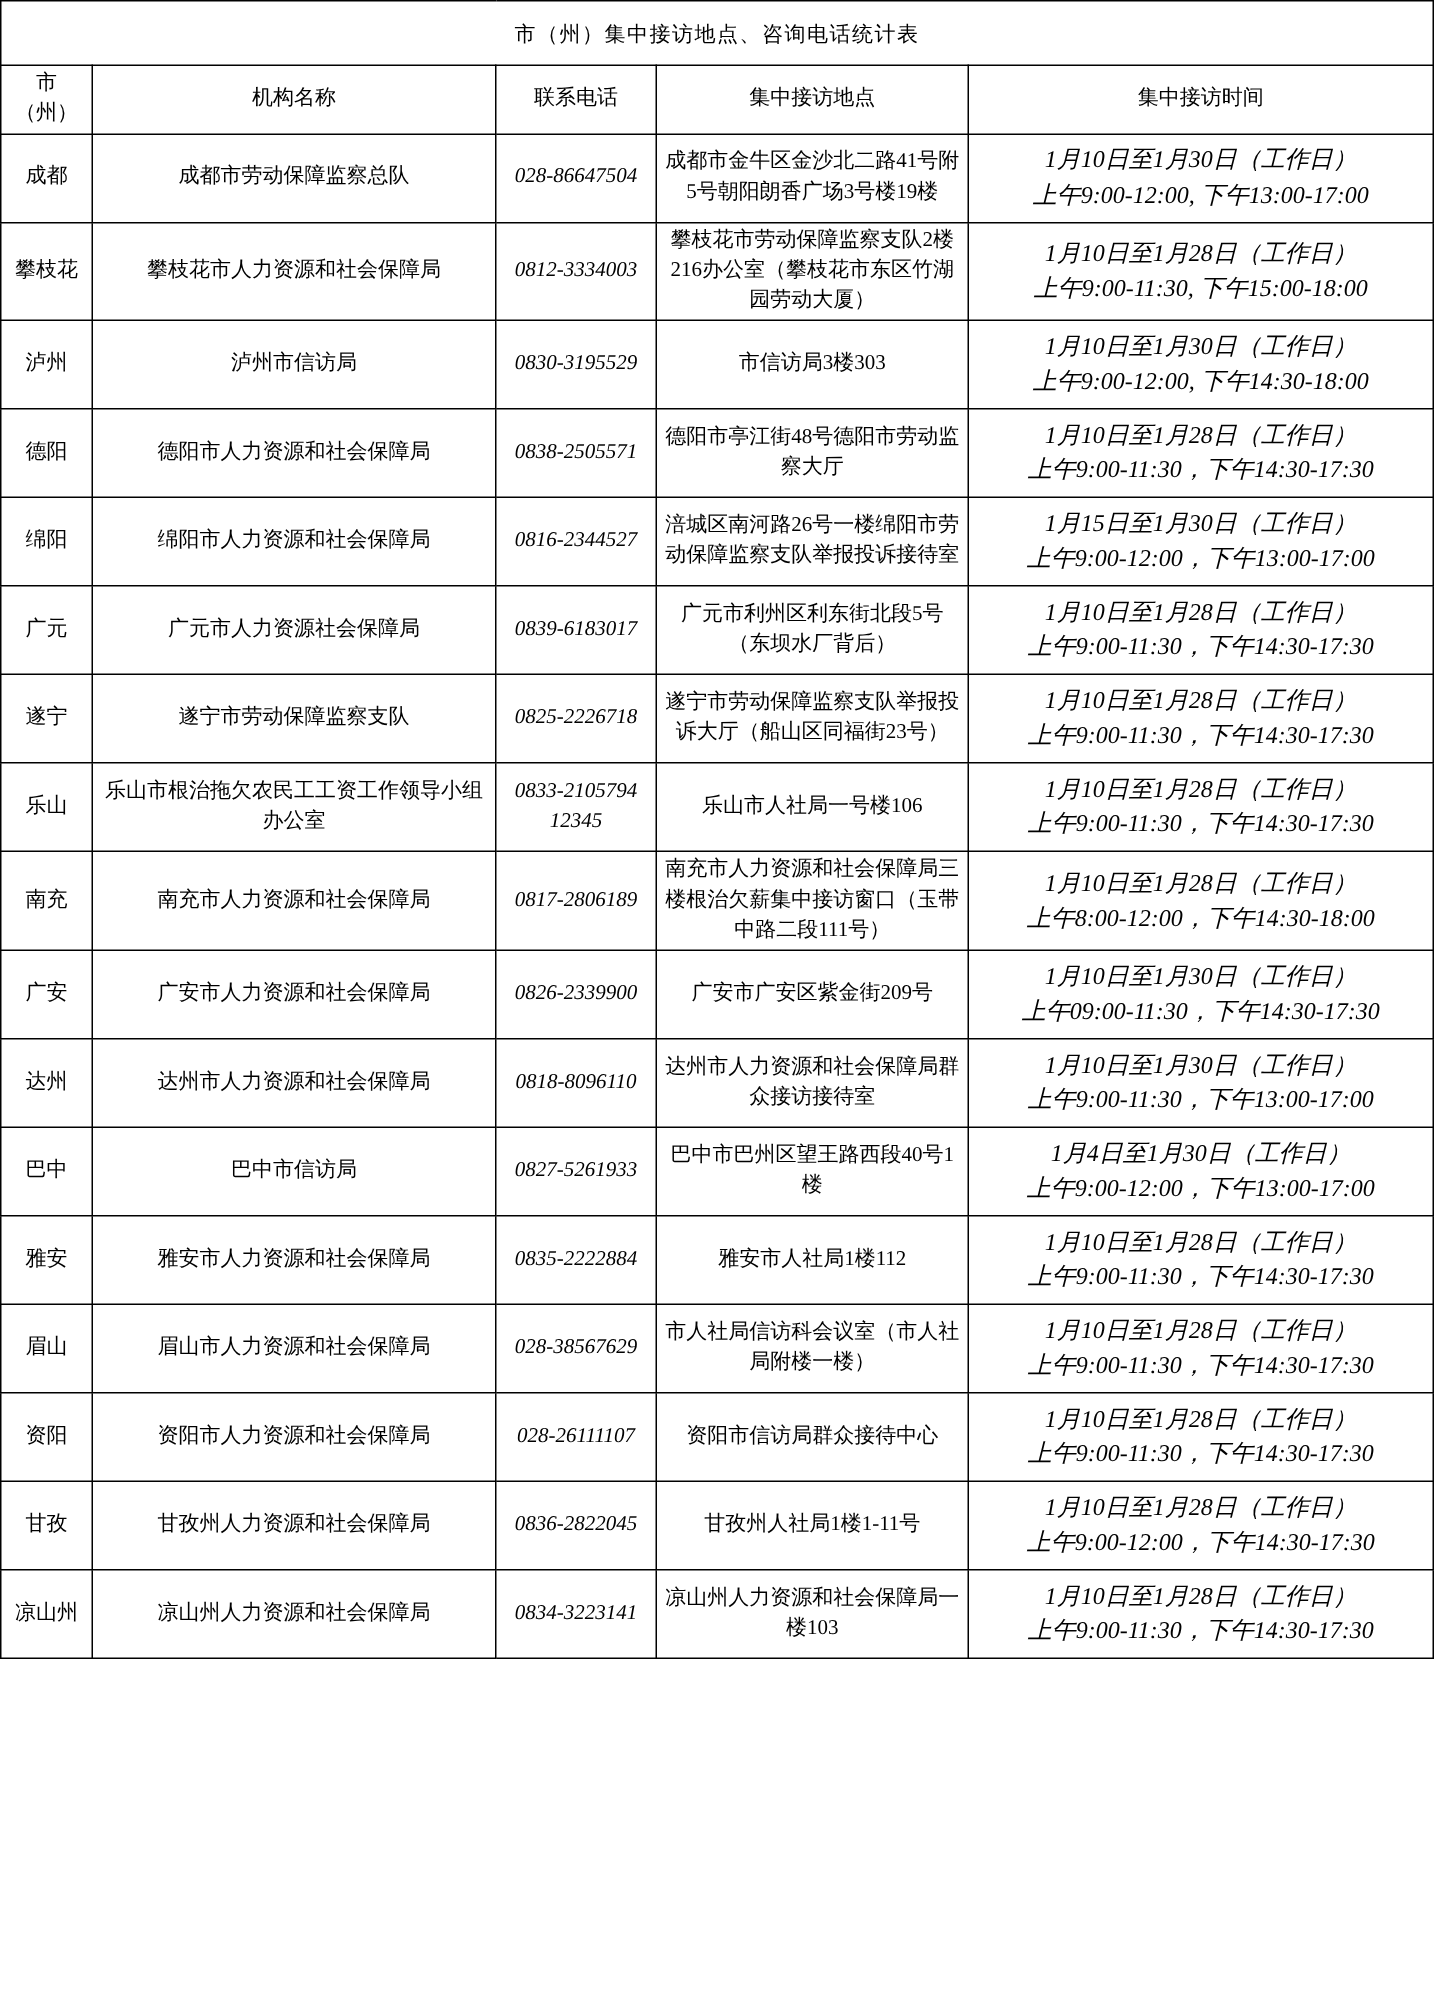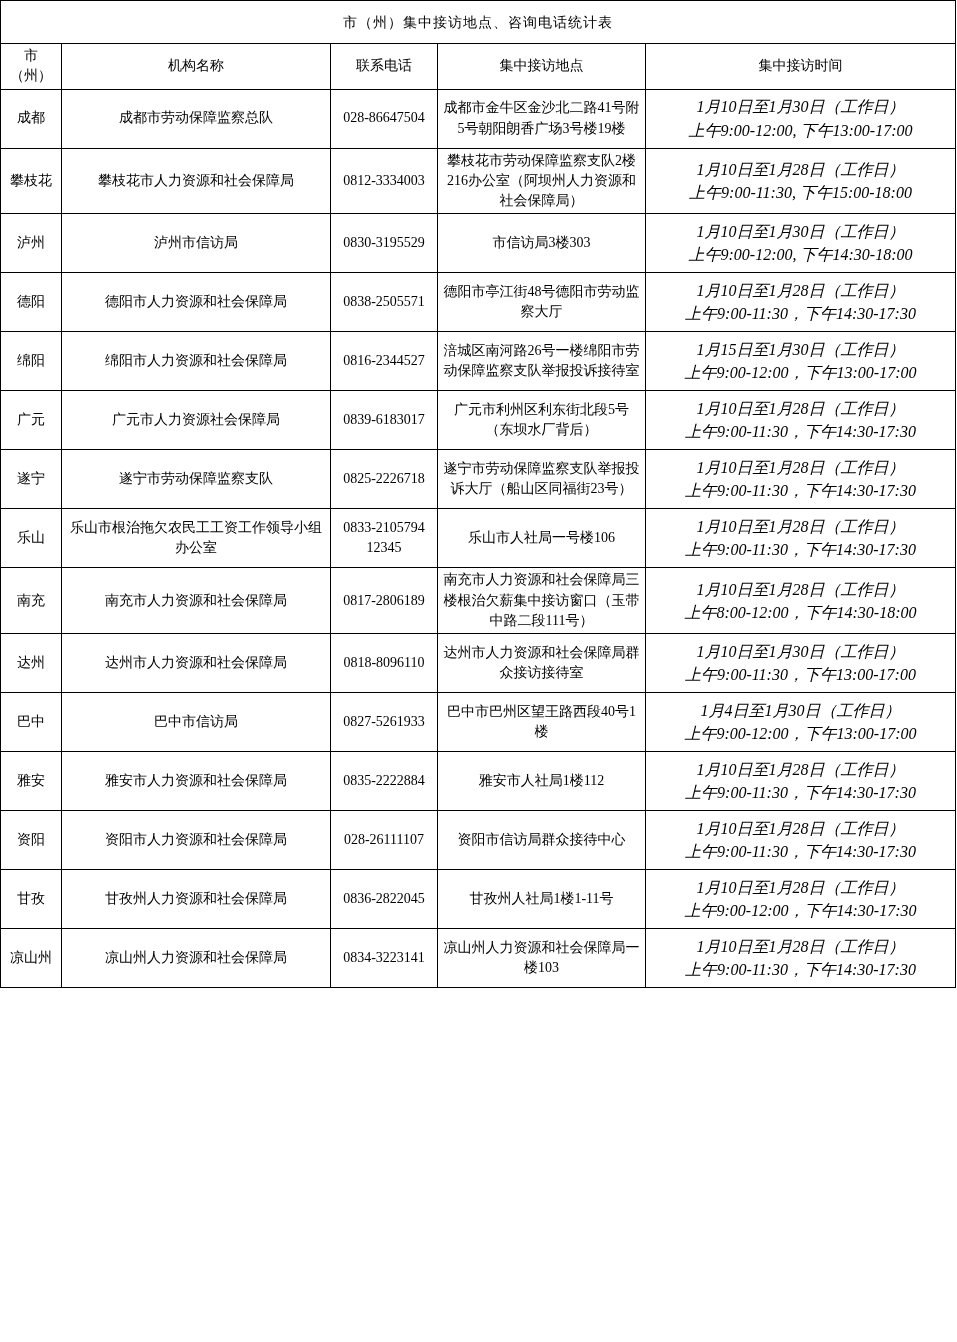--- a/index.html
+++ b/index.html
@@ -43,20 +43,21 @@
   }
   tbody tr.data-row {
     height: 59px;
   }
   td.time-cell {
     font-size: 16px;
     font-style: italic;
   }
   td.phone-cell {
     font-size: 14px;
+    font-style: italic;
   }
 </style>
 </head>
 <body>
 
 <div class="page">
   <table class="stat-table">
     <colgroup>
       <col style="width:61px">
       <col style="width:269px">
@@ -84,21 +85,21 @@
           <td class="location-cell">成都市金牛区金沙北二路41号附5号朝阳朗香广场3号楼19楼</td>
           <td class="time-cell">
             <div>1月10日至1月30日（工作日）</div>
             <div>上午9:00-12:00, 下午13:00-17:00</div>
           </td>
         </tr>
         <tr class="data-row">
           <td class="region-cell">攀枝花</td>
           <td class="org-cell">攀枝花市人力资源和社会保障局</td>
           <td class="phone-cell">0812-3334003</td>
-          <td class="location-cell">攀枝花市劳动保障监察支队2楼216办公室（阿坝州人力资源和社会保障局）</td>
+          <td class="location-cell">攀枝花市劳动保障监察支队2楼216办公室（攀枝花市东区竹湖园劳动大厦）</td>
           <td class="time-cell">
             <div>1月10日至1月28日（工作日）</div>
             <div>上午9:00-11:30, 下午15:00-18:00</div>
           </td>
         </tr>
         <tr class="data-row">
           <td class="region-cell">泸州</td>
           <td class="org-cell">泸州市信访局</td>
           <td class="phone-cell">0830-3195529</td>
           <td class="location-cell">市信访局3楼303</td>
@@ -161,20 +162,30 @@
           <td class="region-cell">南充</td>
           <td class="org-cell">南充市人力资源和社会保障局</td>
           <td class="phone-cell">0817-2806189</td>
           <td class="location-cell">南充市人力资源和社会保障局三楼根治欠薪集中接访窗口（玉带中路二段111号）</td>
           <td class="time-cell">
             <div>1月10日至1月28日（工作日）</div>
             <div>上午8:00-12:00，下午14:30-18:00</div>
           </td>
         </tr>
         <tr class="data-row">
+          <td class="region-cell">广安</td>
+          <td class="org-cell">广安市人力资源和社会保障局</td>
+          <td class="phone-cell">0826-2339900</td>
+          <td class="location-cell">广安市广安区紫金街209号</td>
+          <td class="time-cell">
+            <div>1月10日至1月30日（工作日）</div>
+            <div>上午09:00-11:30，下午14:30-17:30</div>
+          </td>
+        </tr>
+        <tr class="data-row">
           <td class="region-cell">达州</td>
           <td class="org-cell">达州市人力资源和社会保障局</td>
           <td class="phone-cell">0818-8096110</td>
           <td class="location-cell">达州市人力资源和社会保障局群众接访接待室</td>
           <td class="time-cell">
             <div>1月10日至1月30日（工作日）</div>
             <div>上午9:00-11:30，下午13:00-17:00</div>
           </td>
         </tr>
         <tr class="data-row">
@@ -185,20 +196,30 @@
           <td class="time-cell">
             <div>1月4日至1月30日（工作日）</div>
             <div>上午9:00-12:00，下午13:00-17:00</div>
           </td>
         </tr>
         <tr class="data-row">
           <td class="region-cell">雅安</td>
           <td class="org-cell">雅安市人力资源和社会保障局</td>
           <td class="phone-cell">0835-2222884</td>
           <td class="location-cell">雅安市人社局1楼112</td>
+          <td class="time-cell">
+            <div>1月10日至1月28日（工作日）</div>
+            <div>上午9:00-11:30，下午14:30-17:30</div>
+          </td>
+        </tr>
+        <tr class="data-row">
+          <td class="region-cell">眉山</td>
+          <td class="org-cell">眉山市人力资源和社会保障局</td>
+          <td class="phone-cell">028-38567629</td>
+          <td class="location-cell">市人社局信访科会议室（市人社局附楼一楼）</td>
           <td class="time-cell">
             <div>1月10日至1月28日（工作日）</div>
             <div>上午9:00-11:30，下午14:30-17:30</div>
           </td>
         </tr>
         <tr class="data-row">
           <td class="region-cell">资阳</td>
           <td class="org-cell">资阳市人力资源和社会保障局</td>
           <td class="phone-cell">028-26111107</td>
           <td class="location-cell">资阳市信访局群众接待中心</td>

